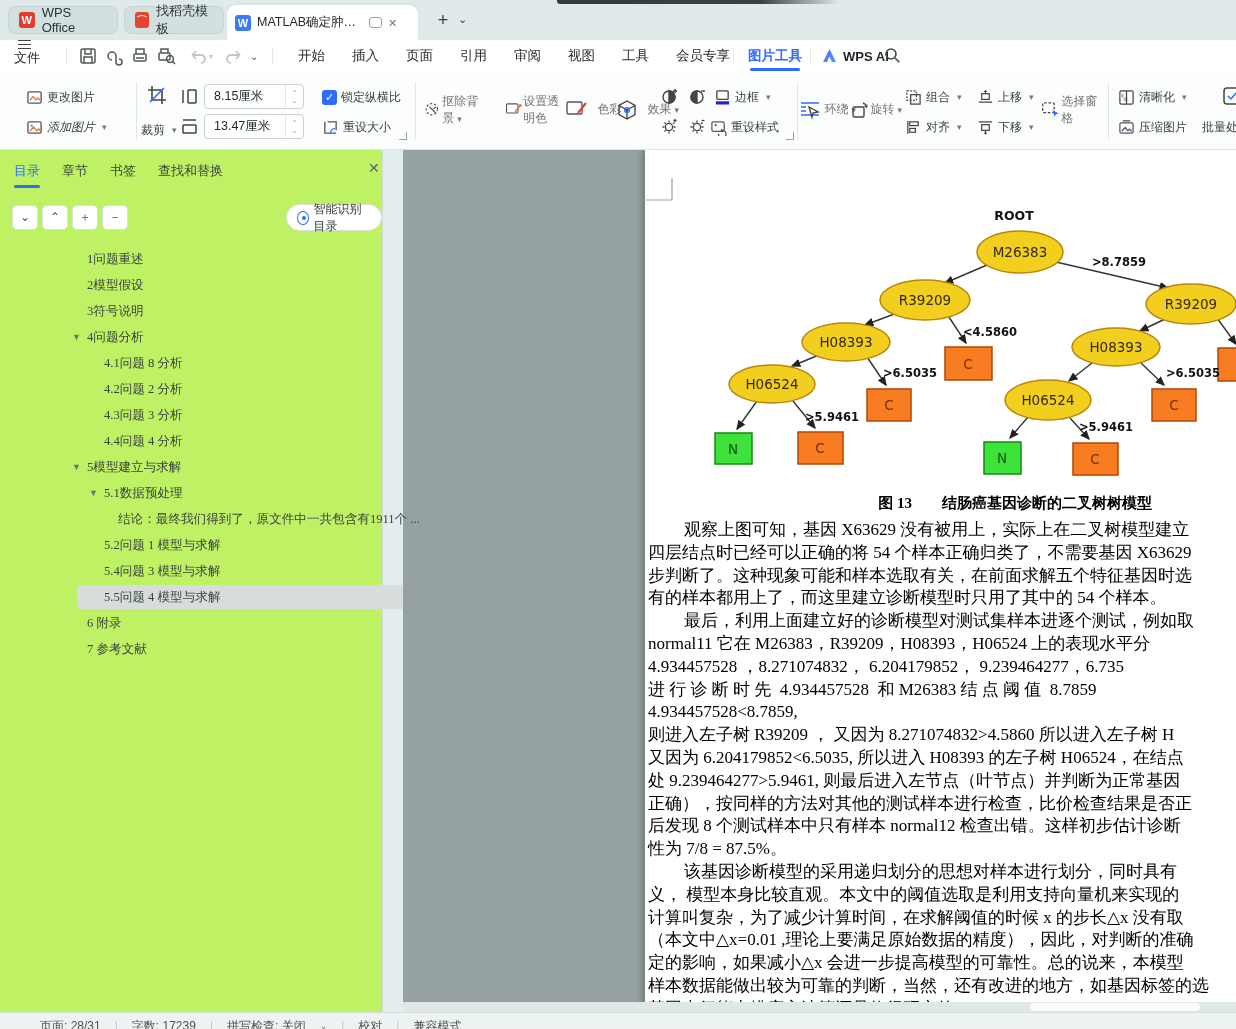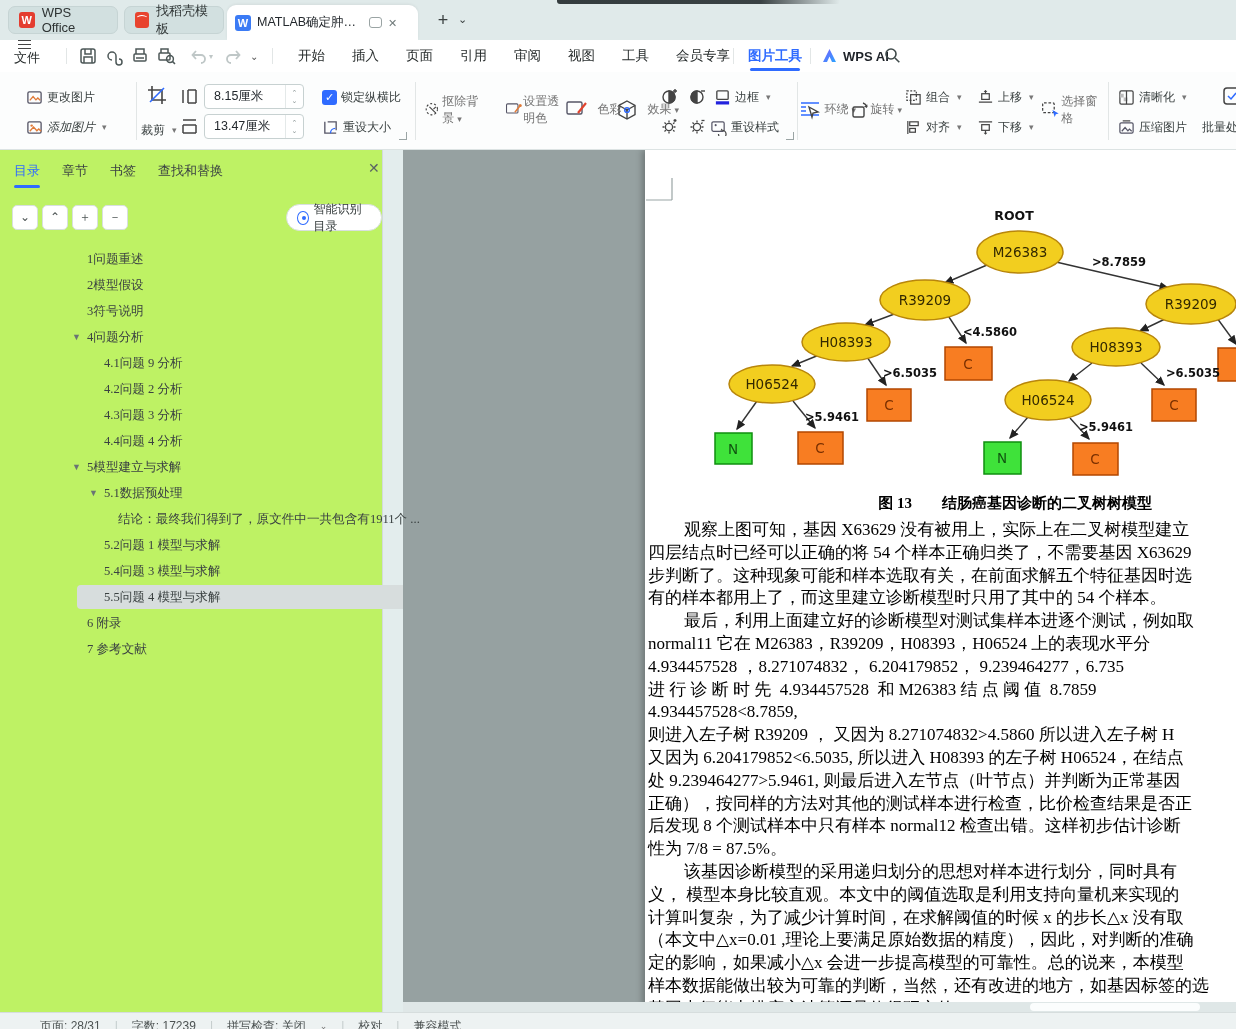--- a/index.html
+++ b/index.html
@@ -445,21 +445,21 @@
         <span class="lbl">2模型假设</span>
       </div>
     <div class="toc-row lv1">
         <span class="lbl">3符号说明</span>
       </div>
     <div class="toc-row lv1">
         <span class="caret">▼</span>
         <span class="lbl">4问题分析</span>
       </div>
     <div class="toc-row lv2">
-        <span class="lbl">4.1问题 9 分析</span>
+        <span class="lbl">4.1问题 8 分析</span>
       </div>
     <div class="toc-row lv2">
         <span class="lbl">4.2问题 2 分析</span>
       </div>
     <div class="toc-row lv2">
         <span class="lbl">4.3问题 3 分析</span>
       </div>
     <div class="toc-row lv2">
         <span class="lbl">4.4问题 4 分析</span>
       </div>

